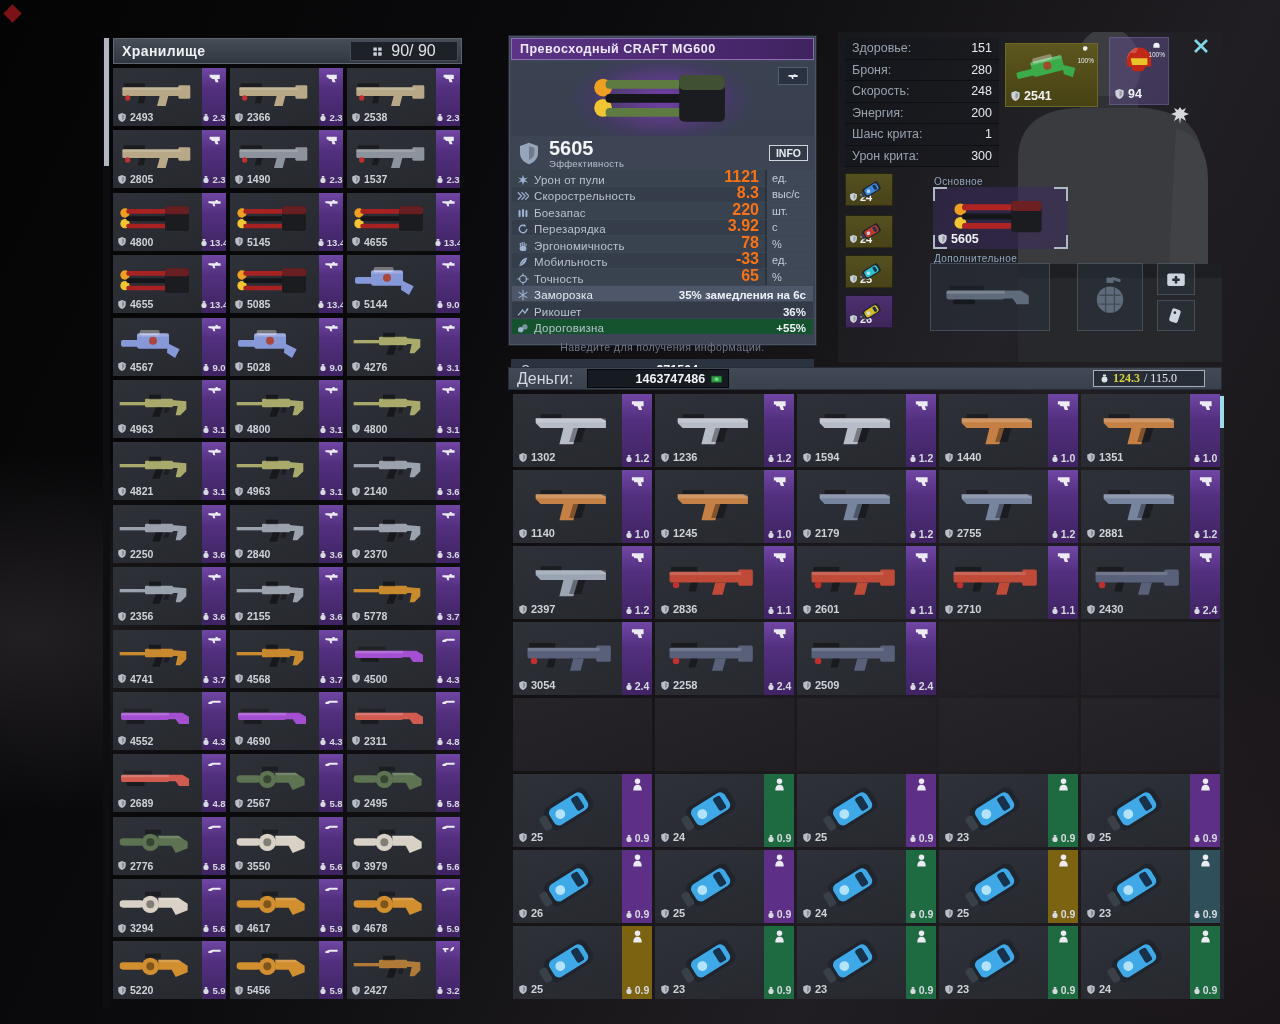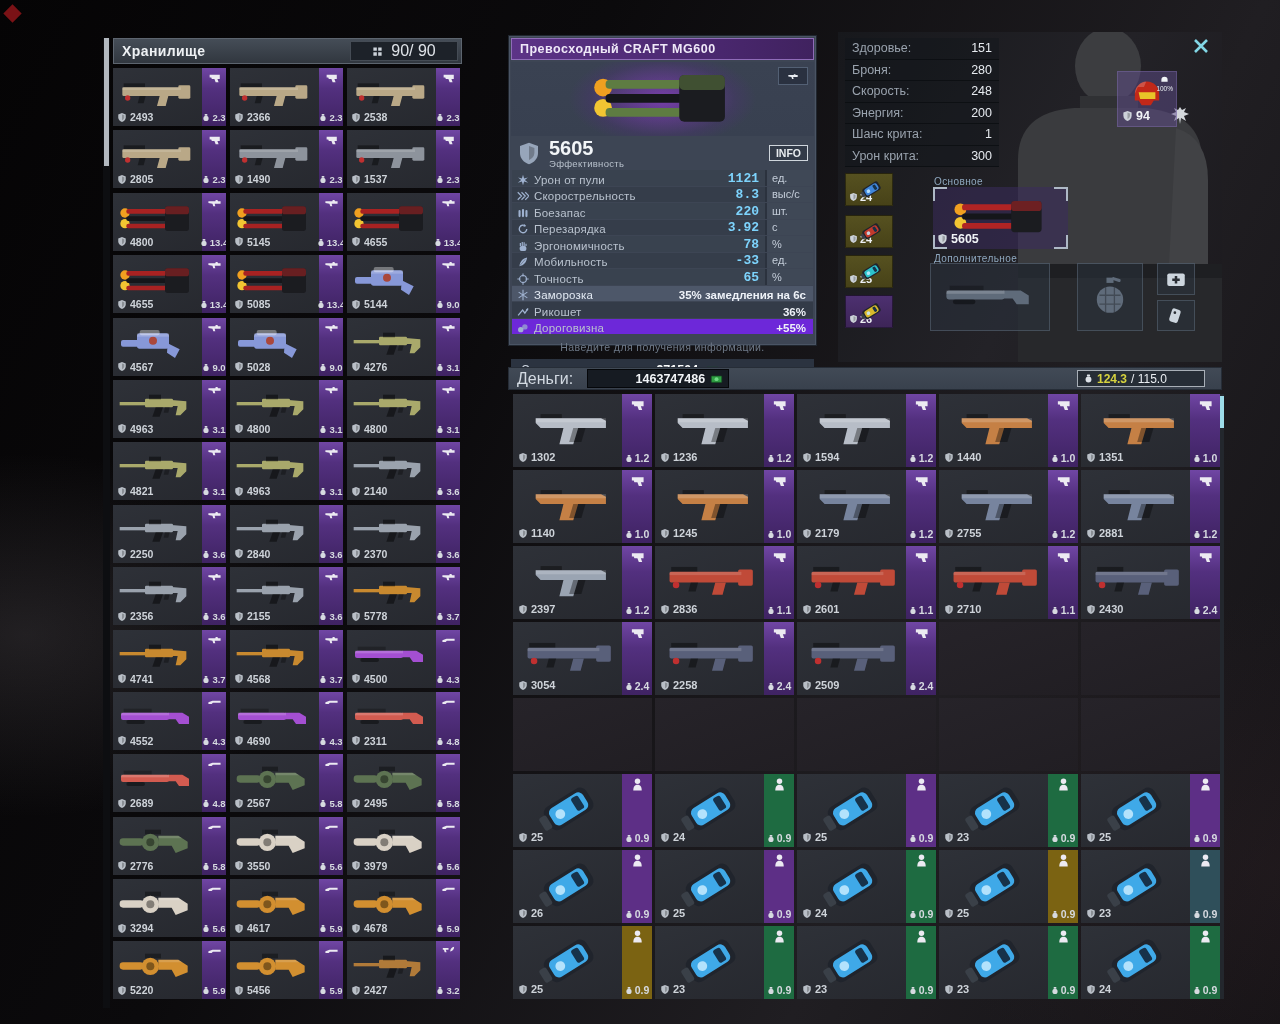--- a/index.html
+++ b/index.html
@@ -62,46 +62,46 @@
   .pw-num{font-size:20px;font-weight:bold;color:#f2f5f8;line-height:1;}
   .pw-label{font-size:9.5px;color:#b8c1cc;letter-spacing:.3px;}
   .info-btn{position:absolute;right:6px;top:9px;border:1px solid #cfd5dc;background:#323a48;
     padding:1px 6px;font-size:10.5px;font-weight:bold;color:#e8ecf0;}
   .tt-rows{margin:0 1px;}
   .t-row{display:flex;align-items:flex-end;height:15.5px;background:#39424f;margin-bottom:1px;font-size:11.5px;}
   .t-row.alt{background:#353d4a;}
   .t-ic{width:22px;display:flex;justify-content:center;}
   .t-ic svg{width:12px;height:12px;color:#9fb2d0;}
   .t-label{flex:1;color:#b9c2ce;letter-spacing:.2px;}
-  .t-val{margin-left:auto;margin-right:6px;font-weight:bold;color:#7dd3fc;font-size:13px;font-family:Liberation Mono, monospace;}
+  .t-val{margin-left:auto;margin-right:6px;font-weight:bold;color:#f97316;font-size:16px;}
   .t-unit{width:48px;height:100%;border-left:2px solid #2b323e;padding-left:5px;background:#3f4856;
     color:#c3ccd8;display:flex;align-items:center;font-size:11px;box-sizing:border-box;}
   .t-row.sp1{background:#4d5769;}
   .t-row.sp1 .t-label{color:#e2e9f2;}
   .t-row.sp2{background:#333b48;}
-  .t-row.sp3{background:#6d28d9;}
+  .t-row.sp3{background:#14532d;}
   .sp-val{margin-left:auto;margin-right:7px;font-weight:bold;color:#eef2f8;font-size:11.5px;}
   .tt-hint{height:24px;display:flex;align-items:center;justify-content:center;
     font-size:10.5px;color:#6f7a89;letter-spacing:.4px;}
   .tt-price{height:22px;background:#2b3340;display:flex;align-items:center;padding:0 10px;
     font-size:12px;color:#ccd4de;}
   .price-val{margin-left:72px;font-weight:bold;color:#fdfefe;font-size:12.5px;}
   .tt-price svg{width:17px;height:13px;margin-left:6px;}
   
   #charpanel{left:838px;top:32px;width:384px;height:330px;overflow:hidden;
     background:linear-gradient(115deg,#17181c,#232227 55%,#1c1a1e);}
   #char-sil{position:absolute;left:122px;top:0;width:262px;height:330px;}
   .c-stats{position:absolute;left:7px;top:6px;width:154px;}
   .c-row{display:flex;justify-content:space-between;align-items:center;height:20.5px;
     padding:0 7px;background:rgba(16,20,26,.38);border-bottom:1px solid rgba(8,10,14,.65);font-size:12.5px;gap:32px;}
   .c-row .lab{color:#99a2ad;}
   .c-row .val{color:#e6eaef;}
   .equip{position:absolute;box-sizing:border-box;}
   .slot-gun{left:167px;top:11px;width:93px;height:64px;background:linear-gradient(#5c561f,#474213);border:1px solid #6e6828;}
-  .slot-helm{left:271px;top:39px;width:60px;height:56px;background:rgba(96,78,140,.5);border:1px solid rgba(140,120,190,.35);margin-left:8px;}
+  .slot-helm{left:271px;top:5px;width:60px;height:68px;background:rgba(96,78,140,.5);border:1px solid rgba(140,120,190,.35);}
   .slot-chest{left:237px;top:84px;width:117px;height:103px;background:rgba(86,68,128,.5);border:1px solid rgba(140,120,190,.3);}
   .equip .eid{position:absolute;left:4px;bottom:3px;display:flex;align-items:center;gap:3px;
     font-size:12.5px;font-weight:bold;color:#f0f3f6;}
   .equip .eid svg{width:11px;height:12px;color:#cdd3da;}
   .dur{position:absolute;right:3px;top:2px;display:flex;flex-direction:column;align-items:center;gap:1px;
     font-size:6.5px;color:#e8ecf0;}
   .dur svg{width:11px;height:10px;color:#f0f3f6;}
   .qslot{position:absolute;left:7px;width:48px;height:33px;display:flex;align-items:flex-end;
     box-sizing:border-box;border:1px solid rgba(0,0,0,.45);}
   .qslot.gold{background:linear-gradient(#565120,#474218);}
@@ -128,22 +128,22 @@
   #close-btn svg{width:22px;height:20px;color:#82d7e6;}
   #emblem{left:330px;top:72px;width:24px;height:24px;color:#e8ecf0;opacity:.9;}
   
   #moneybar{left:508px;top:367px;width:714px;height:23px;box-sizing:border-box;
     background:linear-gradient(#414a56,#39414d);border:1px solid #262d37;display:flex;align-items:center;}
   #moneybar .m-label{margin-left:8px;font-size:16px;color:#d3dae2;}
   .m-valbox{margin-left:14px;width:132px;height:17px;background:#161b22;border:1px solid #05070a;
     display:flex;align-items:center;justify-content:flex-end;padding:0 4px;gap:4px;}
   .m-valbox .m-val{font-size:12.5px;font-weight:bold;color:#f2f5f8;}
   .m-valbox svg{width:15px;height:12px;}
-  .w-box{margin-left:auto;margin-right:16px;width:128px;height:17px;background:#262d36;
-    border:1px solid #a8afb7;display:flex;align-items:center;gap:4px;padding:0 6px;box-sizing:border-box;}
+  .w-box{margin-left:auto;margin-right:16px;width:112px;height:17px;background:#262d36;
+    border:1px solid #a8afb7;display:flex;align-items:center;gap:4px;padding:0 6px;box-sizing:border-box;font-family:Liberation Serif, serif;}
   .w-box svg{width:9px;height:11px;color:#dde2e8;}
   .w-cur{font-size:12px;font-weight:bold;color:#d6d23e;}
   .w-max{font-size:12px;color:#eaeef2;}
   
   #invgrid{left:513px;top:394px;display:grid;grid-template-columns:repeat(5,139px);grid-auto-rows:73px;gap:3px;}
   #invscroll{left:1220px;top:394px;width:4px;height:605px;background:#23272d;}
   #invscroll .handle{position:absolute;left:0;top:2px;width:4px;height:32px;background:#9ddce9;}
   #applogo{left:6px;top:7px;width:13px;height:13px;background:#7a1216;transform:rotate(45deg);}
 </style>
 </head>
@@ -1503,20 +1503,37 @@
     <div class="c-row">
       <span class="lab">Шанс крита:</span>
         <span class="val">1</span>
     </div>
     <div class="c-row">
       <span class="lab">Урон крита:</span>
         <span class="val">300</span>
     </div>
   </div>
 
+  <div class="equip slot-gun">
+    <svg style="position:absolute;left:6px;top:4px;width:80px;height:40px;color:#3cab49;transform:rotate(-14deg)">
+        <use href="#sym-blaster"></use>
+      </svg>
+    <div class="dur">
+      <svg>
+          <use href="#ic-wrench"></use>
+        </svg>
+      <span>100%</span>
+    </div>
+    <div class="eid">
+      <svg>
+          <use href="#ic-shield"></use>
+        </svg>
+      <span>2541</span>
+    </div>
+  </div>
 
   <div class="equip slot-helm">
     <svg style="position:absolute;left:4px;top:2px;width:50px;height:38px;color:#c22818">
         <use href="#sym-helmet"></use>
       </svg>
     <div class="dur">
       <svg>
           <use href="#ic-helm"></use>
         </svg>
       <span>100%</span>

